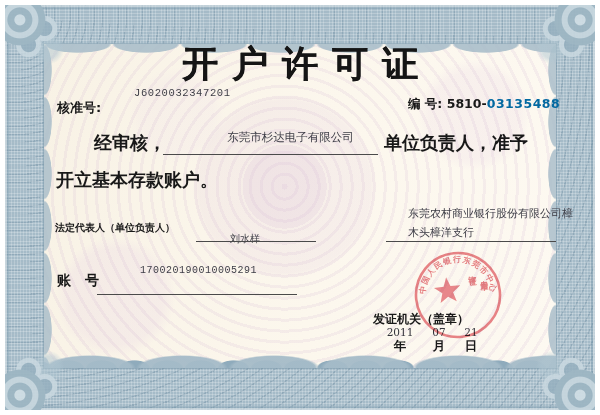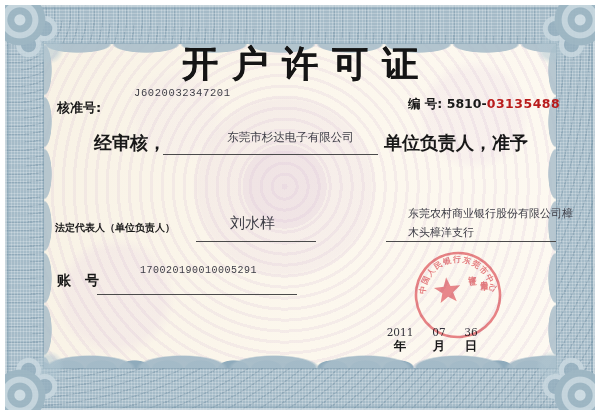--- a/index.html
+++ b/index.html
@@ -60,27 +60,27 @@
   .abs{position:absolute;white-space:nowrap;}
   .cjk-bold{font-weight:700;color:#181818;}
   .fill{font-family:Liberation Mono, monospace;color:#3d3d46;margin-left:20px;}
   .rule{position:absolute;border-bottom:1px solid #4a4a4a;height:0;}
 
   .title{left:0;right:0;top:40px;text-align:center;text-indent:14px;letter-spacing:14px;
     font-size:36px;font-weight:900;color:#151515;text-shadow:.6px 0 0 #151515;}
   .approval-label{left:57px;top:99px;font-size:13px;}
   .approval-value{left:114px;top:87px;font-size:10.5px;letter-spacing:.6px;}
   .serial{left:408px;top:96px;font-size:12.5px;}
-  .serial .red{color:#b91c1c;font-weight:700;letter-spacing:.5px;}
+  .serial .red{color:#0369a1;font-weight:700;letter-spacing:.5px;}
   .body1-prefix{left:94px;top:131px;font-size:18px;}
   .company{left:163px;top:130px;width:215px;text-align:center;font-size:11.5px;white-space:nowrap;}
   .body1-suffix{left:384px;top:131px;font-size:18px;}
   .body2{left:56px;top:168px;font-size:18px;}
   .rep-label{left:55px;top:221px;font-size:10px;}
-  .rep-name{left:210px;top:214px;font-size:15px;}
+  .rep-name{left:210px;top:232px;font-size:10px;}
   .bank-label{left:330px;top:221px;font-size:14px;}
   .bank-name{left:388px;top:205px;width:170px;font-size:11px;line-height:19px;white-space:normal;}
   .acct-label{left:57px;top:272px;font-size:14px;}
   .acct-number{left:120px;top:265px;font-size:10px;letter-spacing:.5px;}
   .issuer-label{left:373px;top:311px;font-size:12px;}
   .date-row{left:378px;top:326px;display:flex;}
   .date-row span{display:block;text-align:center;font-family:"DejaVu Serif",serif;color:#33333b;font-size:10.5px;}
   .unit-row{left:378px;top:338px;display:flex;}
   .unit-row span{display:block;text-align:center;font-weight:700;color:#181818;font-size:12.5px;}
   .c-year{width:44px;} .c-month{width:34px;} .c-day{width:30px;}
@@ -113,36 +113,38 @@
 
     <div class="abs cjk-bold approval-label">核准号:</div>
     <div class="abs fill approval-value">J6020032347201</div>
 
     <div class="abs cjk-bold serial"><span>编 号: </span><span>5810-</span><span class="red">03135488</span></div>
 
     <div class="abs cjk-bold body1-prefix">经审核，</div>
     <div class="abs fill company">东莞市杉达电子有限公司</div>
     <div class="rule" style="left:163px;top:154px;width:215px;"></div>
     <div class="abs cjk-bold body1-suffix">单位负责人，准予</div>
+    <div class="abs cjk-bold body2">开立基本存款账户。</div>
 
     <div class="abs cjk-bold rep-label">法定代表人（单位负责人）</div>
     <div class="abs fill rep-name">刘水样</div>
     <div class="rule" style="left:196px;top:241px;width:120px;"></div>
 
     <div class="abs fill bank-name">东莞农村商业银行股份有限公司樟木头樟洋支行</div>
     <div class="rule" style="left:386px;top:241px;width:170px;"></div>
 
     <div class="abs cjk-bold acct-label">账　号</div>
     <div class="abs fill acct-number">170020190010005291</div>
     <div class="rule" style="left:97px;top:294px;width:200px;"></div>
 
+    <div class="abs cjk-bold issuer-label">发证机关（盖章）</div>
     <div class="abs date-row">
       <span class="c-year">2011</span>
       <span class="c-month">07</span>
-      <span class="c-day">36</span>
+      <span class="c-day">21</span>
     </div>
     <div class="abs unit-row">
       <span class="c-year">年</span>
       <span class="c-month">月</span>
       <span class="c-day">日</span>
     </div>
   </div>
 
   <div class="seal">
     <svg width="96" height="96" viewBox="0 0 96 96">

